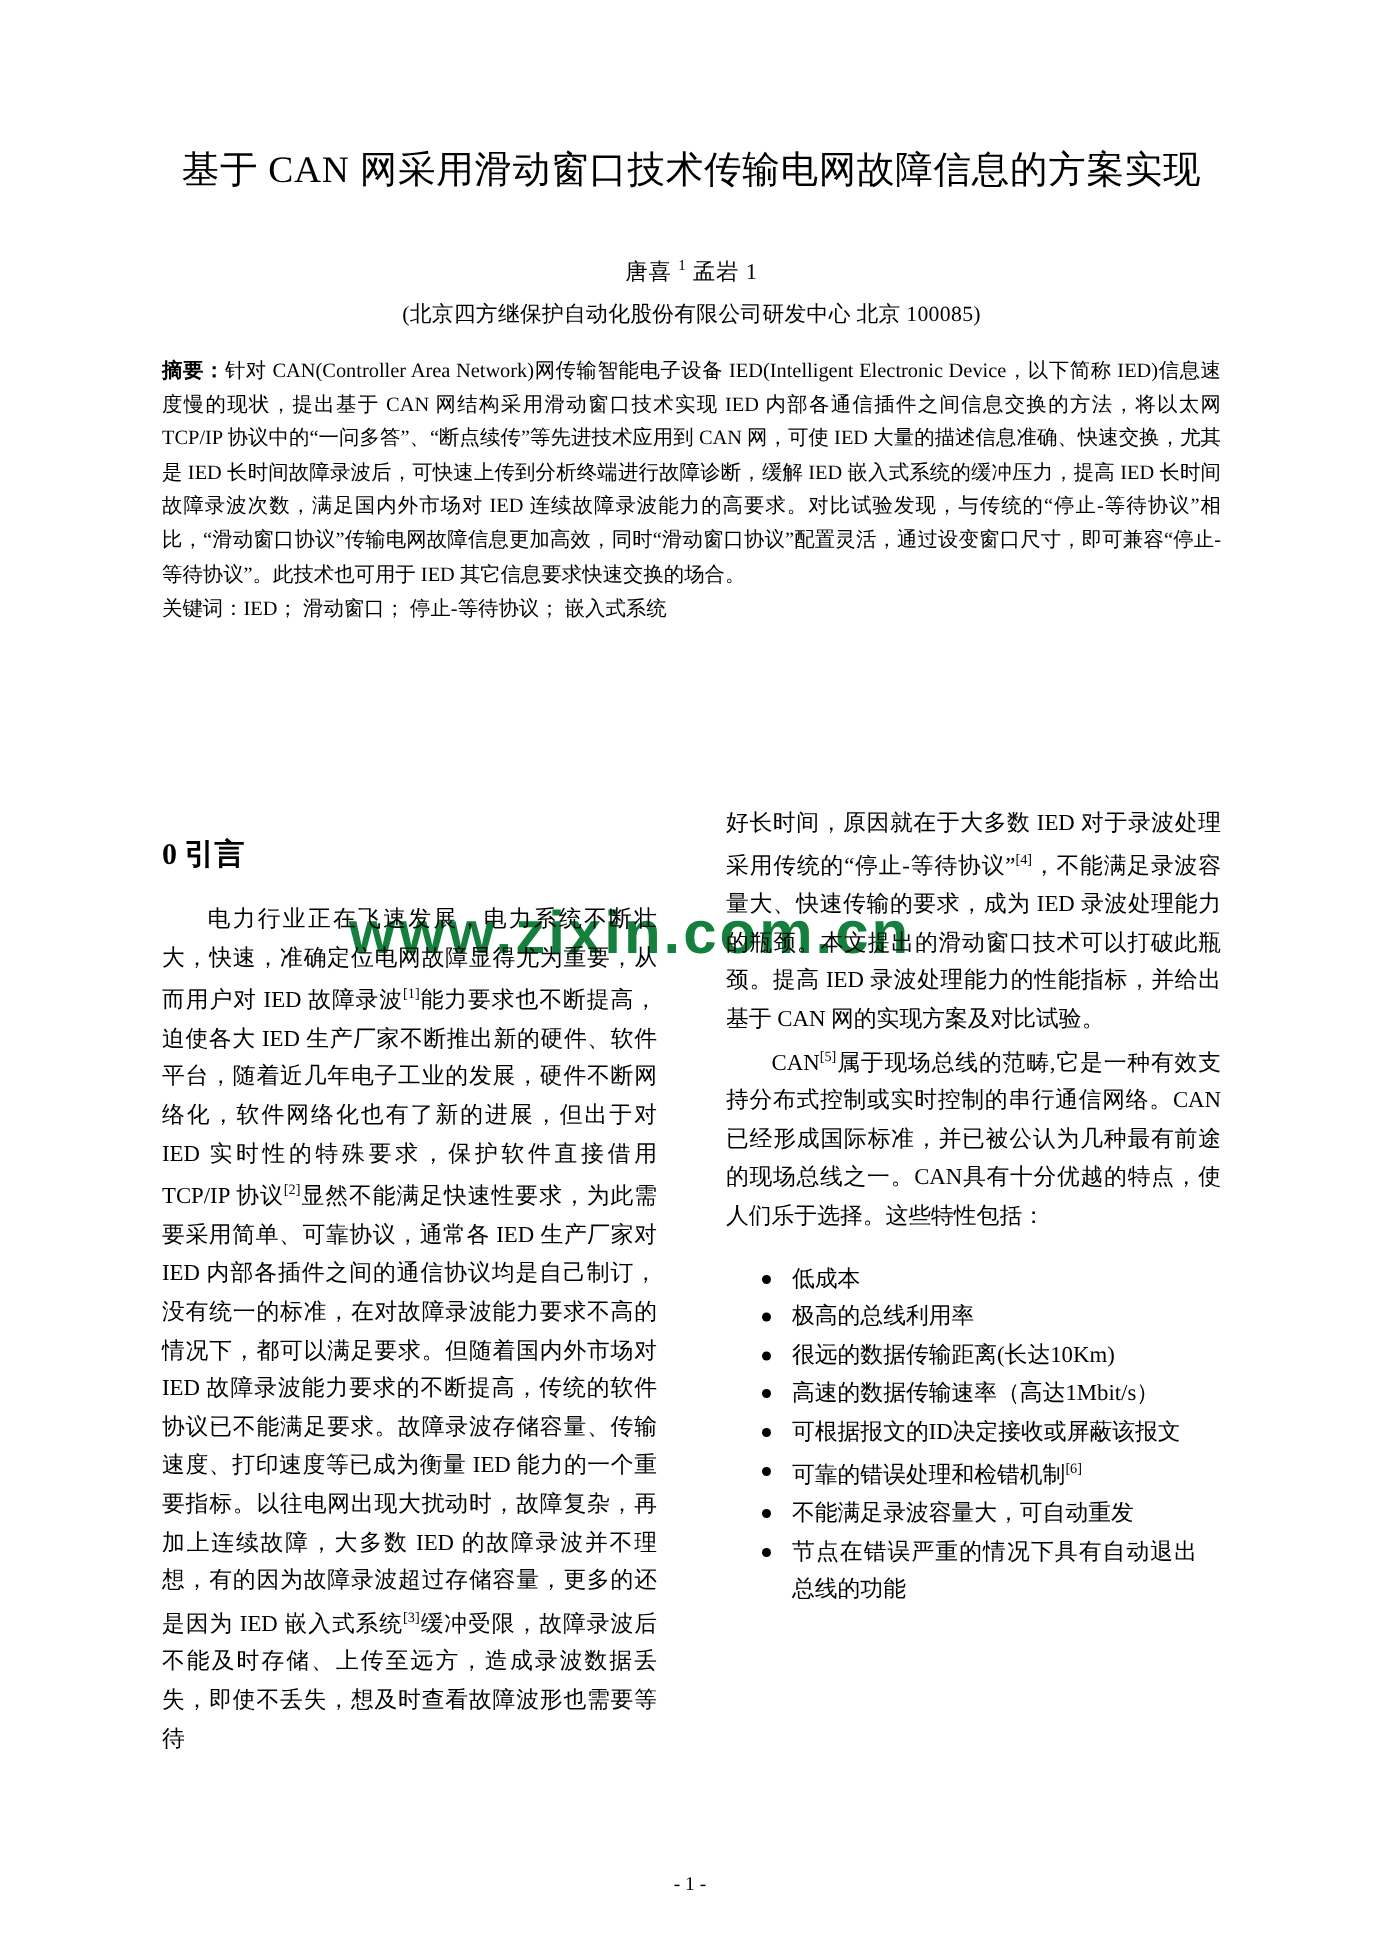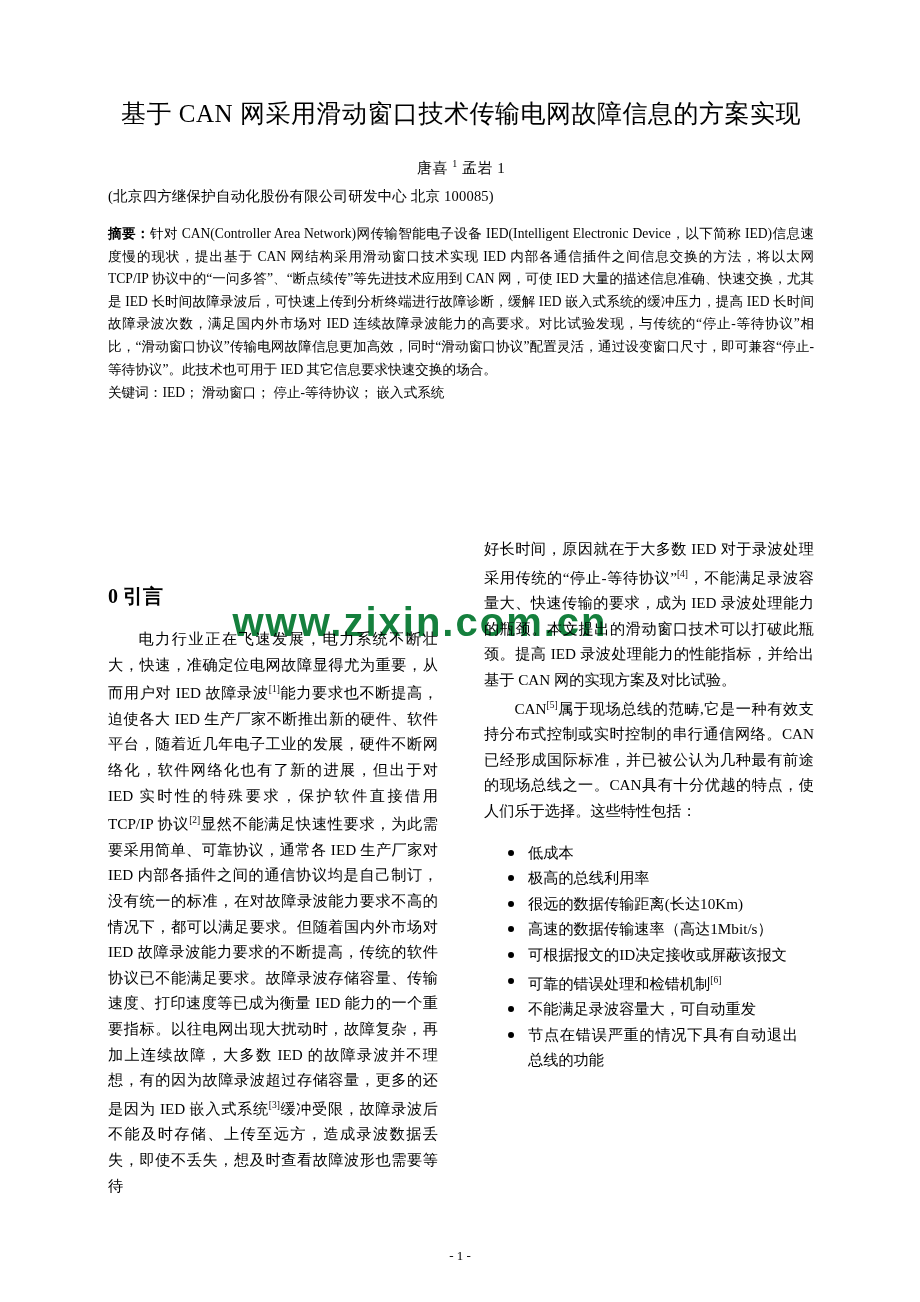--- a/index.html
+++ b/index.html
@@ -52,26 +52,26 @@
     font-size: 25px;
     line-height: 44px;
     text-align: center;
     font-weight: normal;
     margin: 0 0 0 0;
     letter-spacing: 0.5px;
   }
   .authors {
     text-align: center;
     font-size: 15px;
-    margin-top: 22px;
+    margin-top: 36px;
     letter-spacing: 0.5px;
   }
   .authors sup { font-size: 10px; }
   .affil {
-    text-align: left;
+    text-align: center;
     font-size: 14.5px;
     margin-top: 9px;
     letter-spacing: 0.2px;
   }
 
   
   .abstract {
     margin-top: 17px;
     font-size: 13.6px;
     line-height: 22.6px;
@@ -107,21 +107,21 @@
   }
   .col-left { left: 0; }
   .col-right { left: 376px; }
 
   h2.sec {
     font-size: 20px;
     font-weight: bold;
     margin: 26px 0 16px 0;
     line-height: 28px;
   }
-  h2.sec.first { margin-top: 46px; }
+  h2.sec.first { margin-top: 20px; }
   .para {
     margin: 0;
     text-indent: 2em;
   }
   .para.noindent { text-indent: 0; }
   sup { font-size: 9.5px; vertical-align: super; }
 
   ul.bullets {
     list-style: none;
     margin: 16px;

